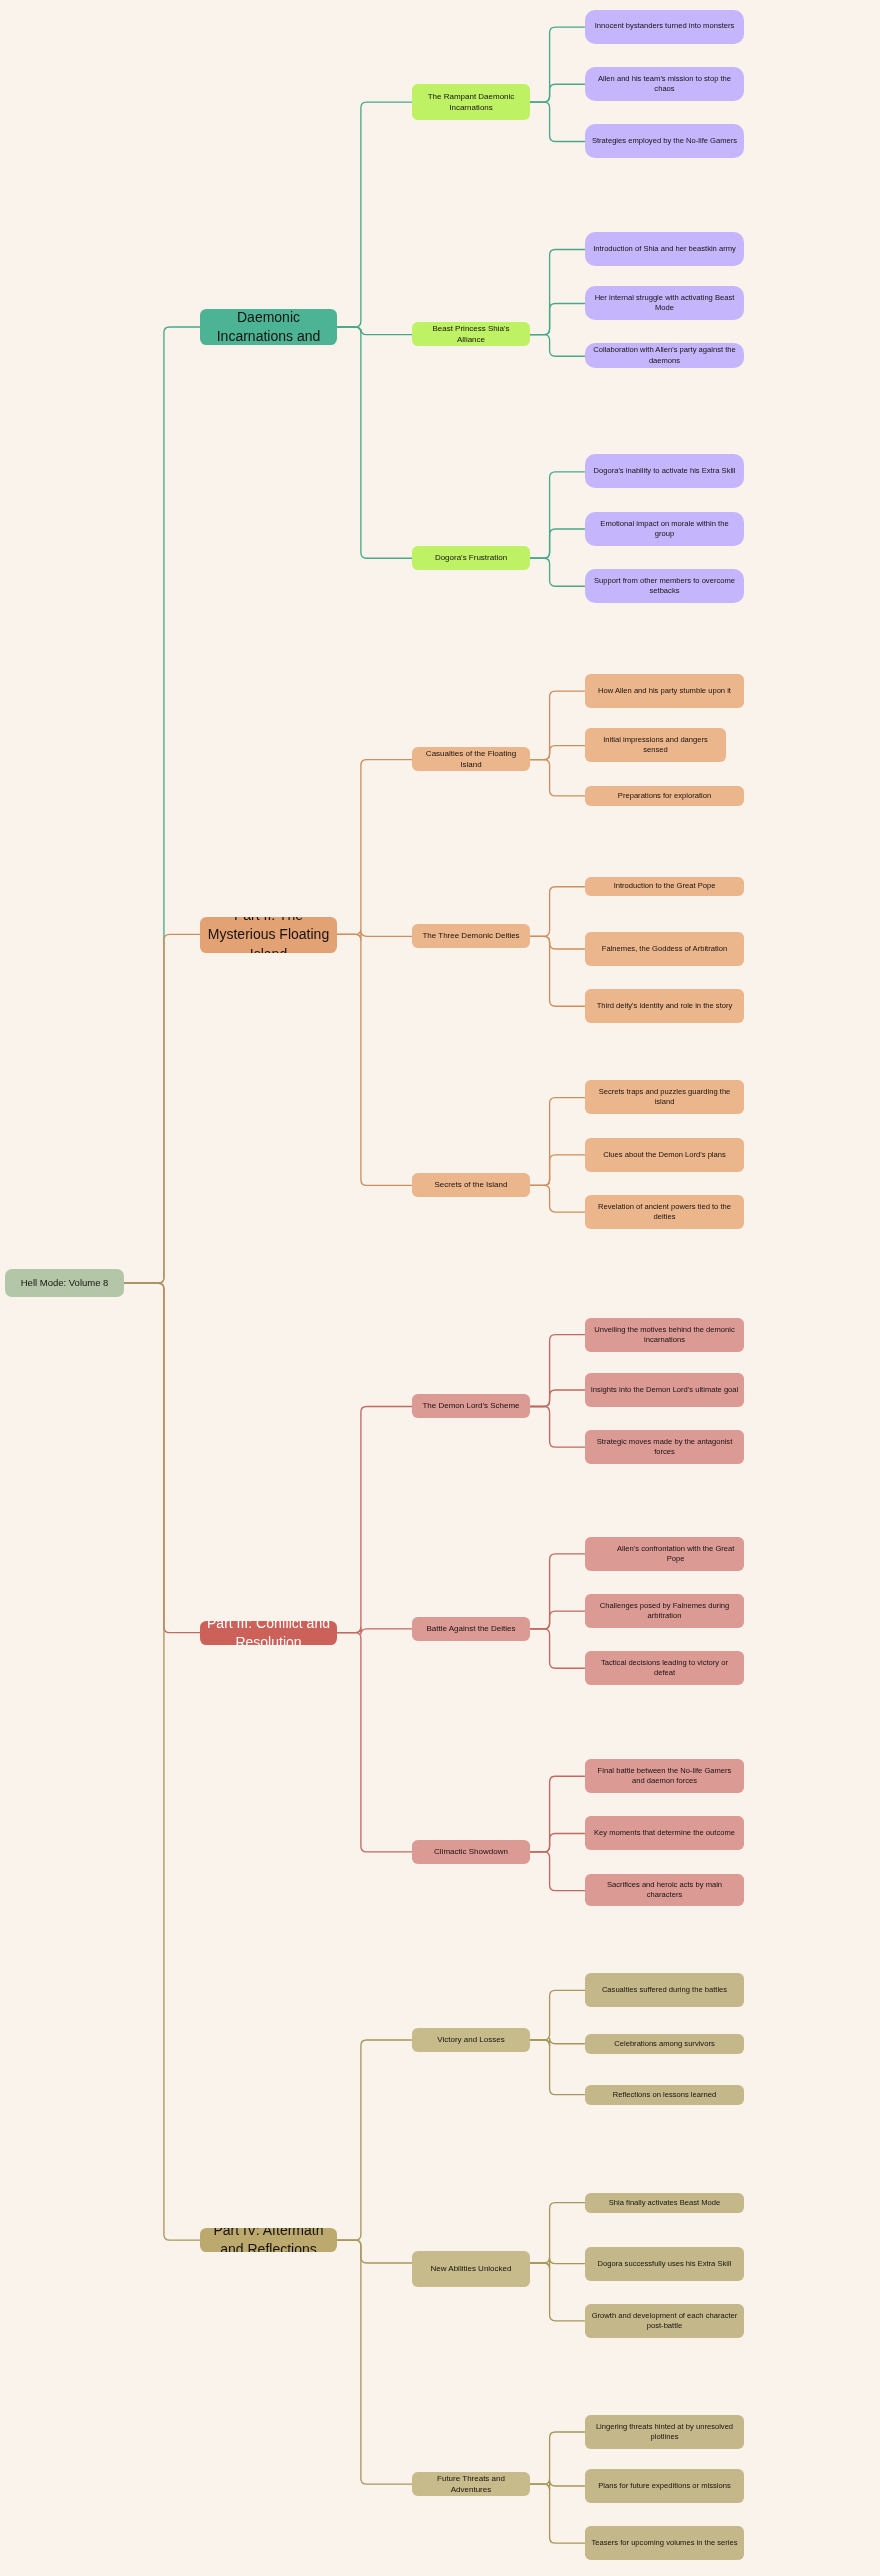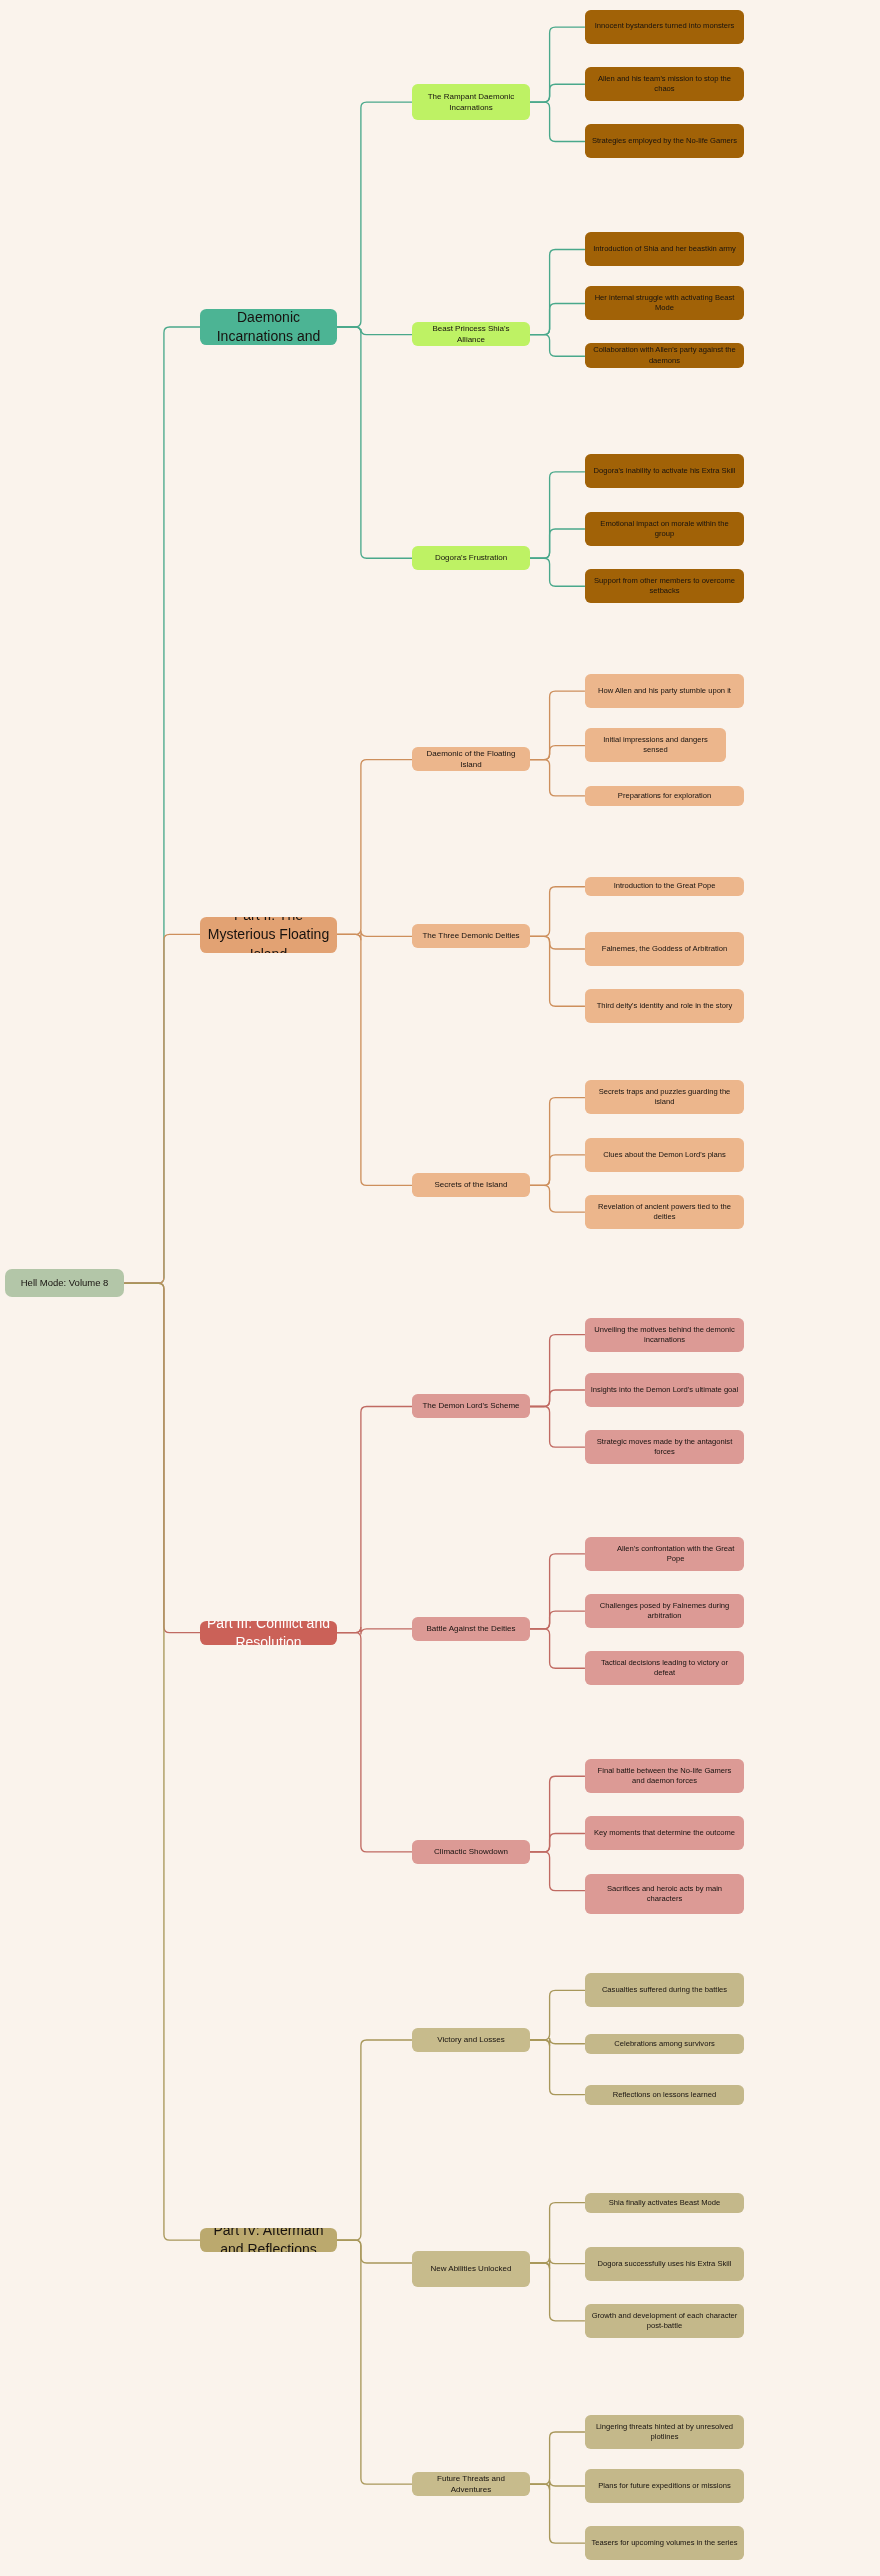--- a/index.html
+++ b/index.html
@@ -48,21 +48,21 @@
   .lvl1.c-red   { background:#cb6158; color:#ffffff; }
   .lvl1.c-tan   { background:#bba96e; }
   
   .lvl2{ font-size:8px; }
   .lvl2.c-green { background:#bef264; }
   .lvl2.c-orange{ background:#ecb68c; }
   .lvl2.c-red   { background:#dc9a95; }
   .lvl2.c-tan   { background:#c7bb8c; }
   
   .lvl3{ font-size:7.6px; }
-  .lvl3.c-green { background:#a16207; }
+  .lvl3.c-green { background:#c4b5fd;border-radius:10px; }
   .lvl3.c-orange{ background:#ecb68c; }
   .lvl3.c-red   { background:#dc9a95; }
   .lvl3.c-tan   { background:#c4b88a; }
 </style>
 </head>
 <body>
 
 <div id="map">
   <svg id="edges" width="880" height="2576" viewBox="0 0 1385 4053" xmlns="http://www.w3.org/2000/svg">
       <path d="M 196 2019 L 249 2019 Q 258 2019 258 2010 L 258 523 Q 258 514 267 514 L 315 514" fill="none" stroke="#49a88b" stroke-width="2.1" stroke-linecap="round"></path>
@@ -158,21 +158,21 @@
       <div class="node lvl3 c-green" style="left: 585px; top: 512px; width: 159px; height: 34px;">
         <span>Emotional impact on morale within the group</span>
       </div>
       <div class="node lvl3 c-green" style="left: 585px; top: 569px; width: 159px; height: 34px;">
         <span>Support from other members to overcome setbacks</span>
       </div>
       <div class="node lvl1 c-orange" style="left: 200px; top: 917px; width: 137px; height: 36px;">
         <span>Part II: The Mysterious Floating Island</span>
       </div>
       <div class="node lvl2 c-orange" style="left: 412px; top: 747px; width: 118px; height: 24px;">
-        <span>Daemonic of the Floating Island</span>
+        <span>Casualties of the Floating Island</span>
       </div>
       <div class="node lvl3 c-orange" style="left: 585px; top: 674px; width: 159px; height: 34px;">
         <span>How Allen and his party stumble upon it</span>
       </div>
       <div class="node lvl3 c-orange" style="left: 585px; top: 728px; width: 141px; height: 34px;">
         <span>Initial impressions and dangers sensed</span>
       </div>
       <div class="node lvl3 c-orange" style="left: 585px; top: 786px; width: 159px; height: 20.3px;">
         <span>Preparations for exploration</span>
       </div>
@@ -229,21 +229,21 @@
       </div>
       <div class="node lvl2 c-red" style="left: 412px; top: 1840px; width: 118px; height: 24px;">
         <span>Climactic Showdown</span>
       </div>
       <div class="node lvl3 c-red" style="left: 585px; top: 1759px; width: 159px; height: 34px;">
         <span>Final battle between the No-life Gamers and daemon forces</span>
       </div>
       <div class="node lvl3 c-red" style="left: 585px; top: 1816px; width: 159px; height: 34px;">
         <span>Key moments that determine the outcome</span>
       </div>
-      <div class="node lvl3 c-red" style="left: 585px; top: 1874px; width: 159px; height: 40px;">
+      <div class="node lvl3 c-red" style="left: 585px; top: 1874px; width: 159px; height: 32px;">
         <span>Sacrifices and heroic acts by main characters</span>
       </div>
       <div class="node lvl1 c-tan" style="left: 200px; top: 2228px; width: 137px; height: 24px;">
         <span>Part IV: Aftermath and Reflections</span>
       </div>
       <div class="node lvl2 c-tan" style="left: 412px; top: 2028px; width: 118px; height: 24px;">
         <span>Victory and Losses</span>
       </div>
       <div class="node lvl3 c-tan" style="left: 585px; top: 1973px; width: 159px; height: 34px;">
         <span>Casualties suffered during the battles</span>

